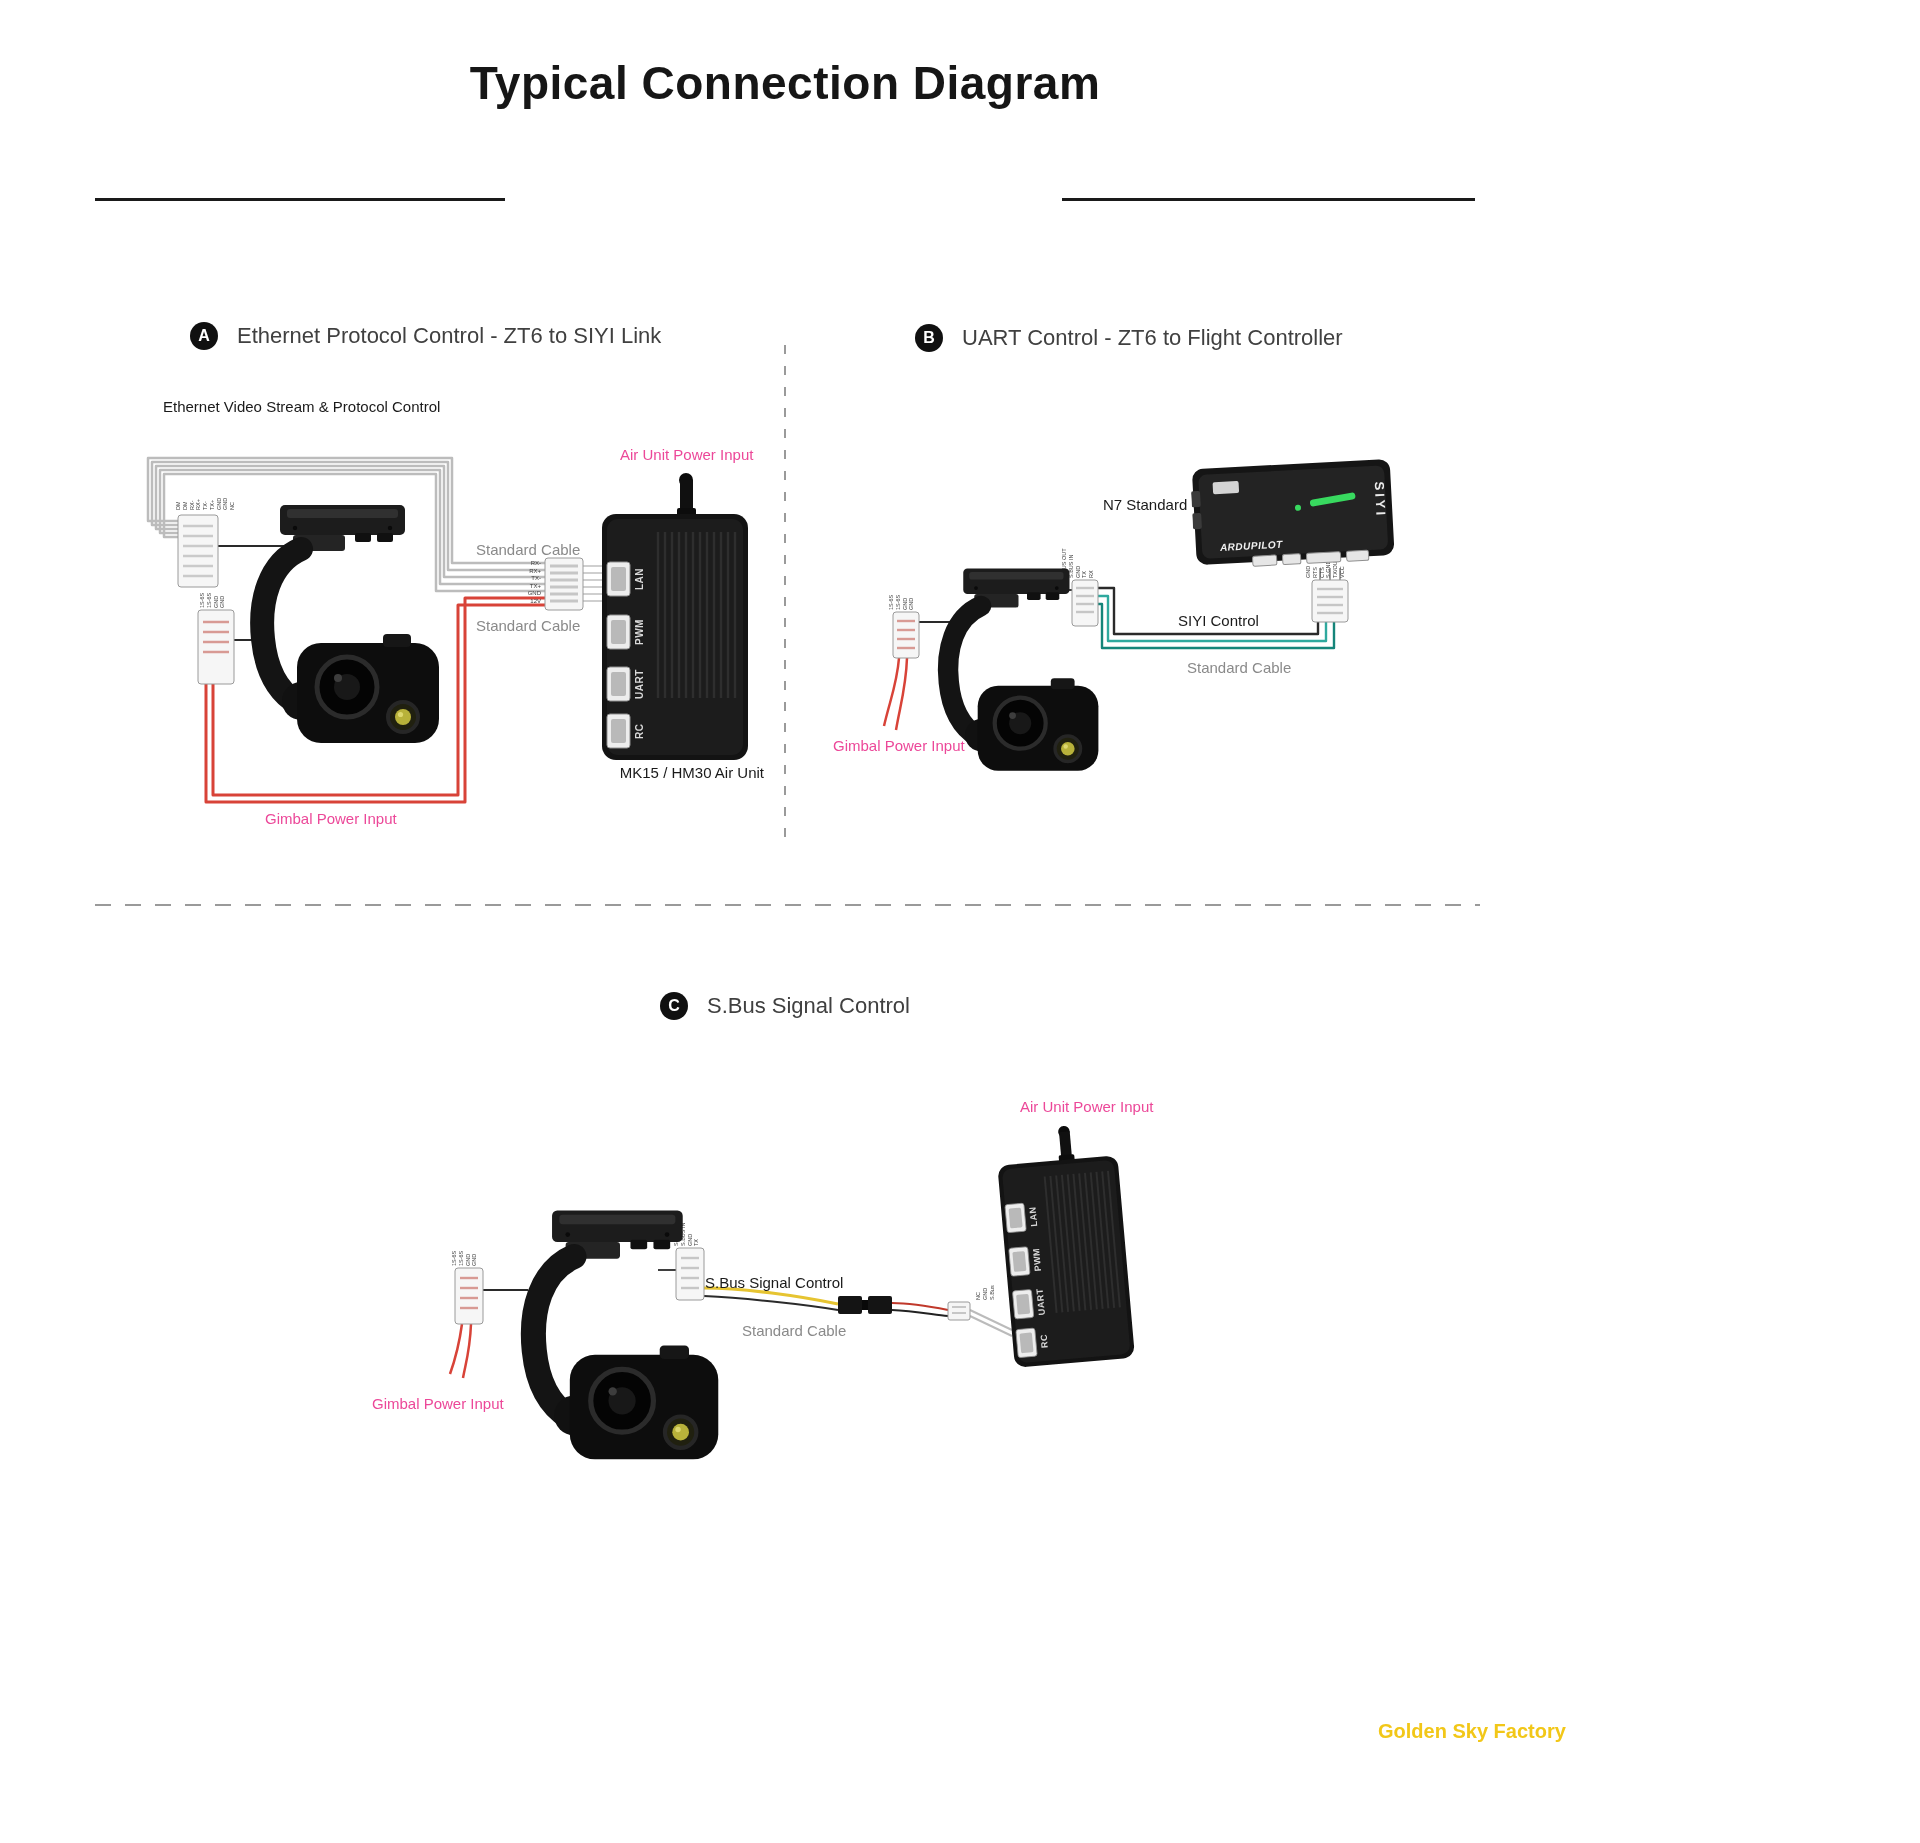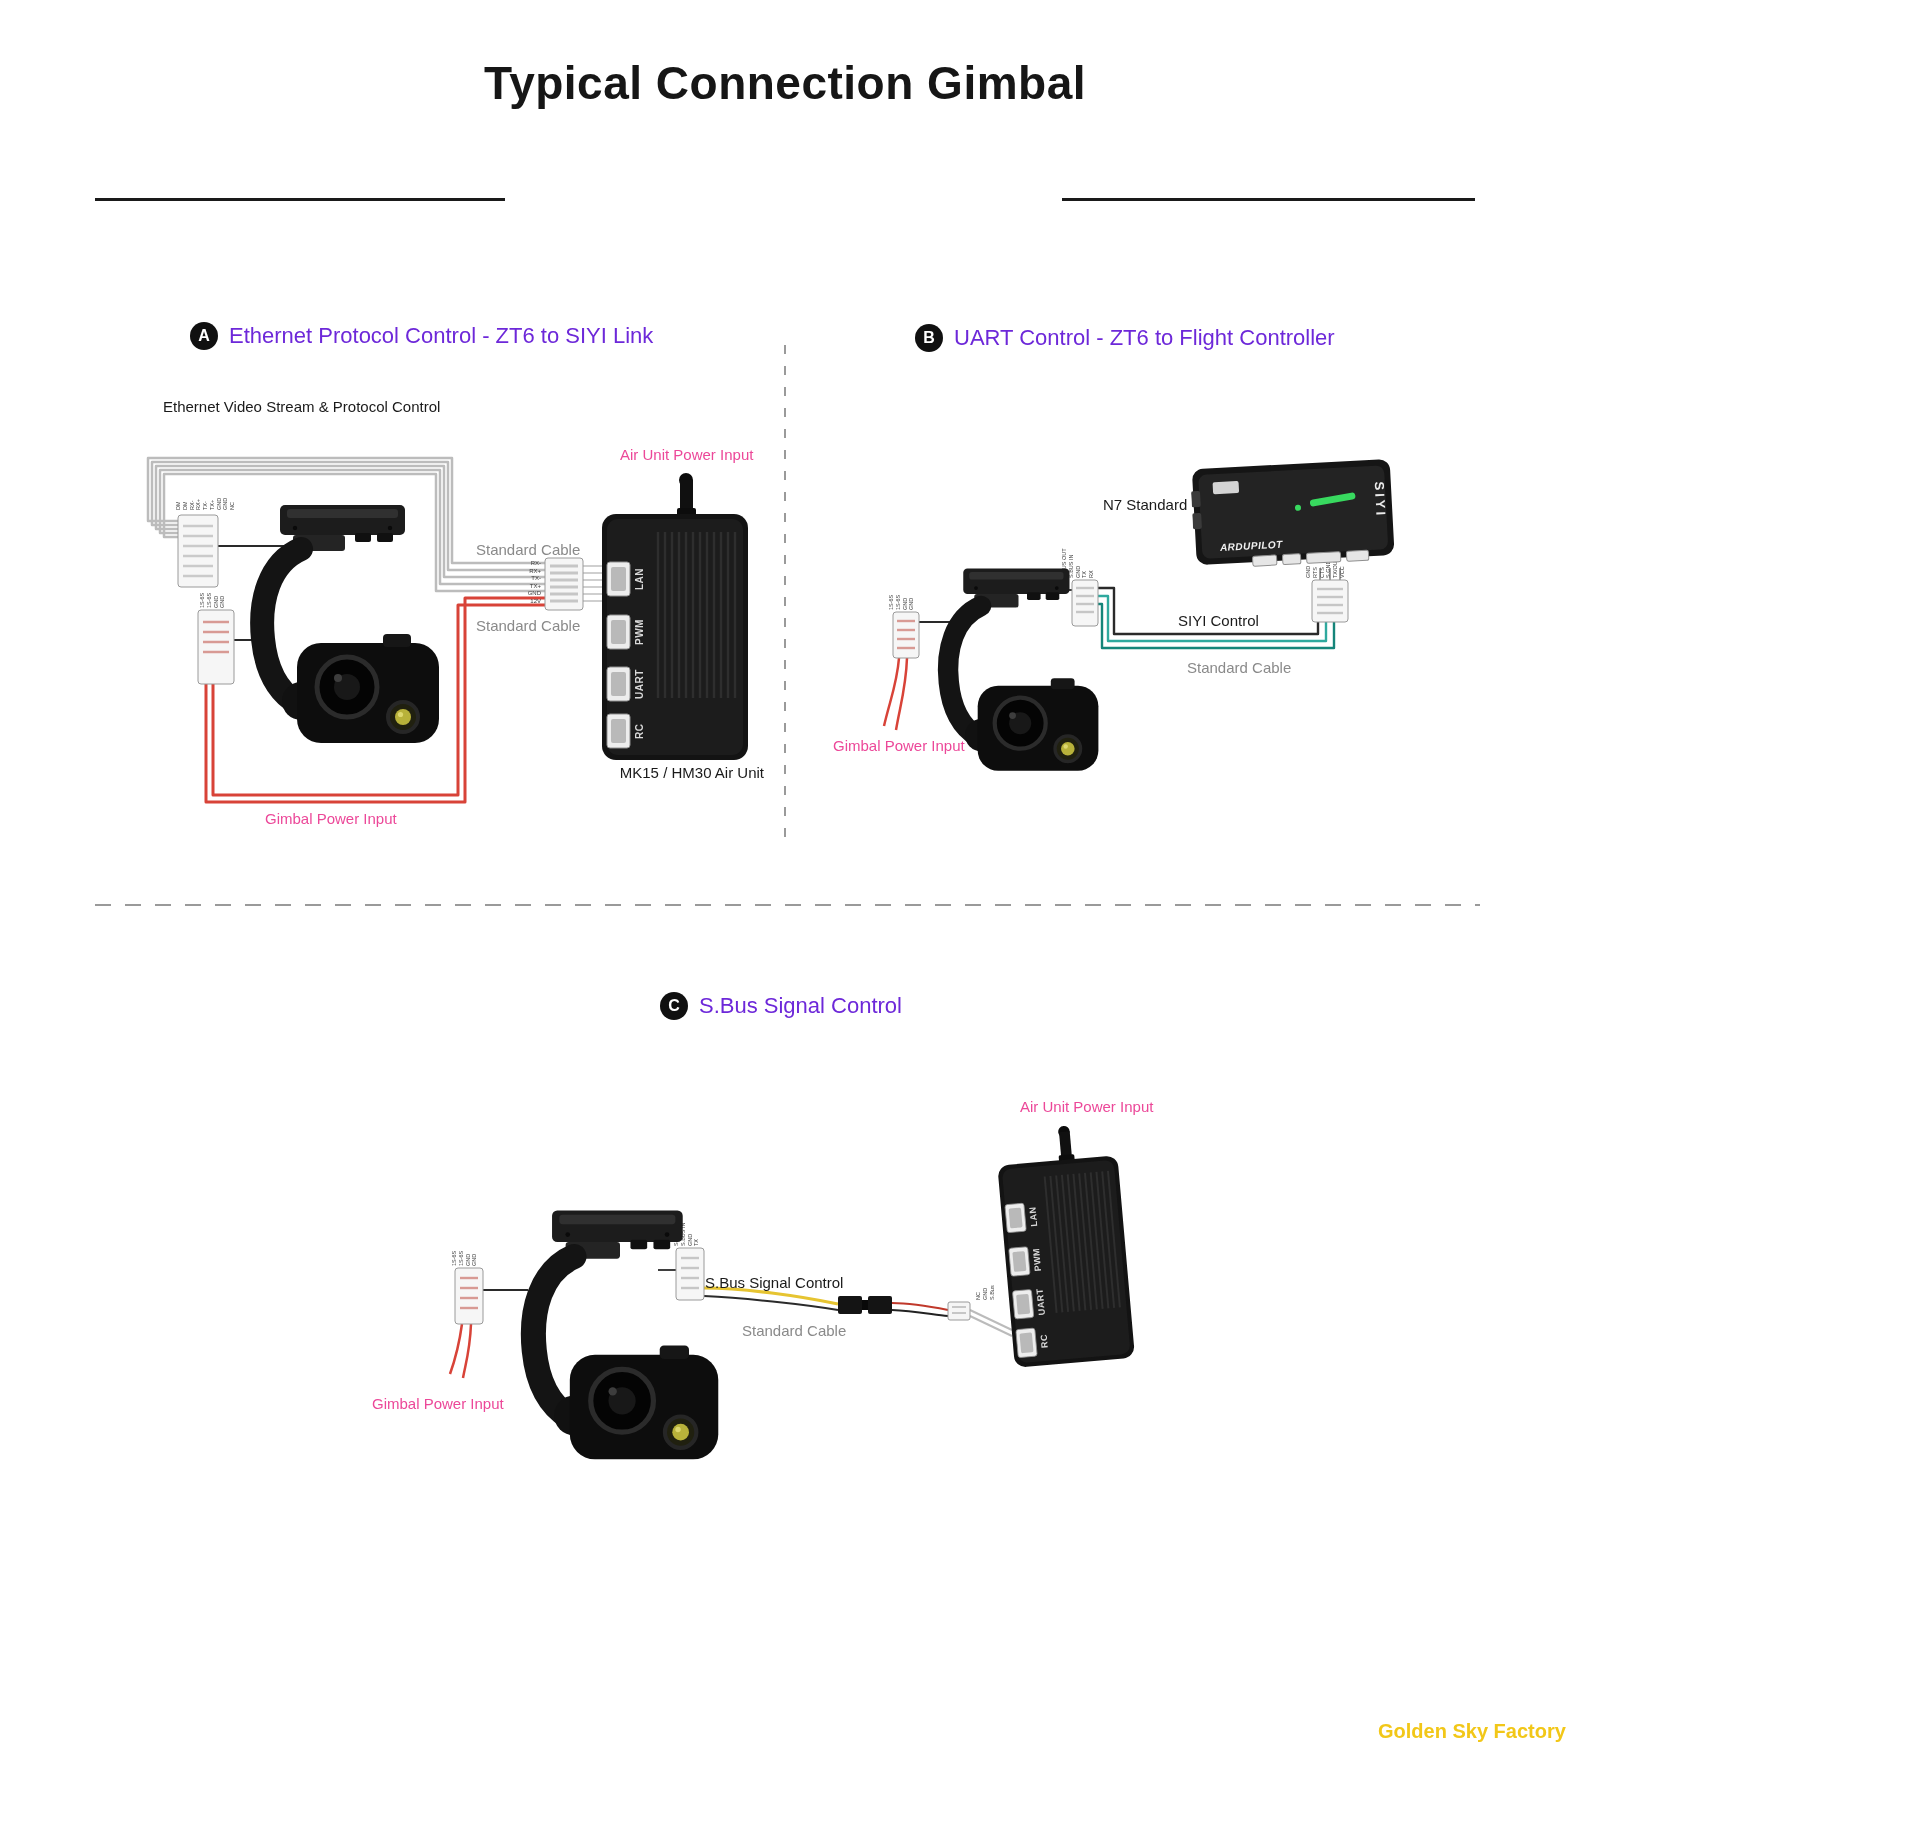--- a/index.html
+++ b/index.html
@@ -4,21 +4,21 @@
 <style>
   html,body{margin:0;padding:0;background:#fff;}
   #canvas{position:relative;width:1920px;height:1843px;background:#ffffff;
           font-family:"Liberation Sans",sans-serif;overflow:hidden;}
   .abs{position:absolute;}
   .title{left:0;top:56px;width:1570px;text-align:center;font-size:46px;font-weight:800;color:#161616;letter-spacing:0.5px;}
   .subtitle{left:0;top:158px;width:1570px;text-align:center;font-size:33px;font-weight:600;color:#1d1d1d;line-height:1.32;}
   .rule{height:3px;background:#1a1a1a;}
   .hdr{display:flex;align-items:center;gap:11px;}
   .badge{width:28px;height:28px;border-radius:50%;background:#101010;color:#fff;display:flex;align-items:center;justify-content:center;font-weight:bold;font-size:16px;flex:0 0 auto;}
-  .sec-title{font-size:22px;font-weight:500;color:#6d28d9;}
+  .sec-title{font-size:22px;font-weight:500;color:#404040;margin-left:8px;}
   .lbl{font-size:15px;color:#1a1a1a;white-space:nowrap;}
   .red{color:#ec4899;}
   .gray{color:#8a8a8a;padding-left:24px;}
   .center{text-align:right;}
   .pins{display:flex;gap:1px;align-items:stretch;}
   .pins span{writing-mode:vertical-rl;transform:rotate(180deg);font-size:5.5px;line-height:1.05;color:#3d3d3d;height:100%;white-space:nowrap;}
   .hpins{display:flex;flex-direction:column;align-items:flex-end;gap:1.5px;font-size:6px;color:#3d3d3d;line-height:1;}
   .portlbl{position:absolute;writing-mode:vertical-rl;transform:rotate(180deg);font-size:10px;font-weight:bold;color:#d9d9d9;text-align:center;letter-spacing:0.5px;}
   .watermark{font-size:20px;font-weight:bold;}
 </style>
@@ -230,21 +230,21 @@
       <rect x="455" y="1268" width="28" height="56" rx="3" fill="#f6f6f6" stroke="#9a9a9a"></rect>
       <g stroke="#d89a94" stroke-width="2.4">
         <line x1="460" y1="1278" x2="478" y2="1278"></line>
           <line x1="460" y1="1288" x2="478" y2="1288"></line>
         <line x1="460" y1="1298" x2="478" y2="1298"></line>
           <line x1="460" y1="1308" x2="478" y2="1308"></line>
       </g>
     </g>
   </svg>
 
-  <div class="abs title">Typical Connection Gimbal</div>
+  <div class="abs title">Typical Connection Diagram</div>
   <div class="abs rule" style="left:95px;top:198px;width:410px"></div>
   <div class="abs rule" style="left:1062px;top:198px;width:413px"></div>
 
   <div class="abs hdr" style="left:190px;top:322px">
     <div class="badge">A</div>
     <div class="sec-title">Ethernet Protocol Control - ZT6 to SIYI Link</div>
   </div>
 
   <div class="abs lbl" style="left:163px;top:398px">Ethernet Video Stream &amp; Protocol Control</div>
   <div class="abs lbl gray" style="left:452px;top:541px">Standard Cable</div>

